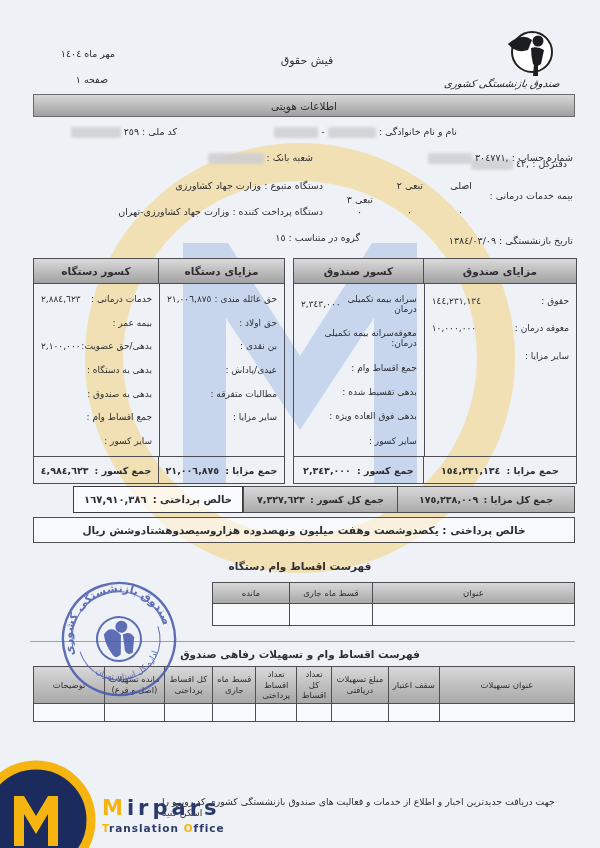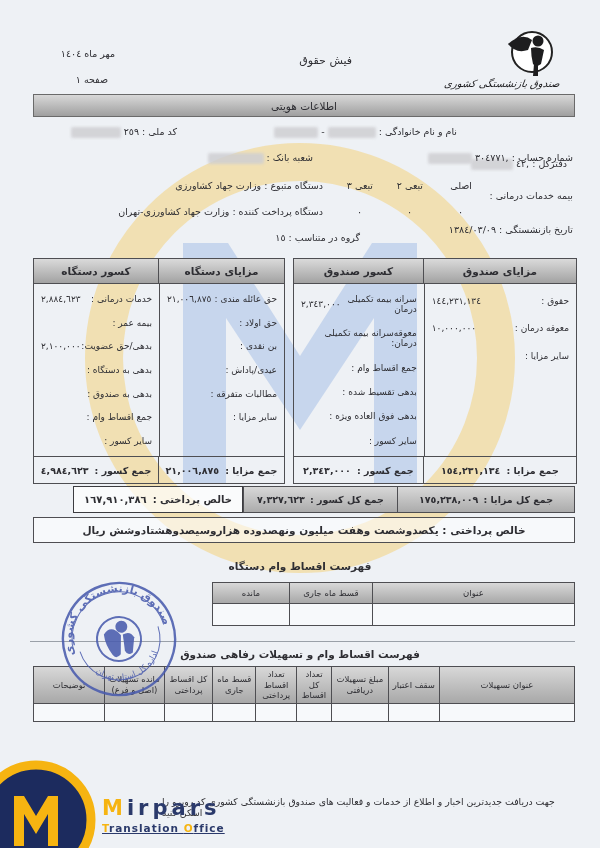--- a/index.html
+++ b/index.html
@@ -37,21 +37,21 @@
 
 <div class="page">
 
   <svg class="abs wm" style="left:78px;top:128px;" width="445" height="445" viewBox="0 0 445 445">
     <circle cx="222" cy="230" r="196" fill="none" stroke="rgba(246,198,70,0.38)" stroke-width="38"></circle>
     <polygon fill="rgba(173,197,231,0.6)" points="105,355 105,115 150,115 222,228 294,115 339,115 339,355 296,355 296,190 222,302 148,190 148,355"></polygon>
   </svg>
 
   <div class="abs sm" style="right:485px;left:auto;top:48px;direction:rtl;">مهر ماه ١٤٠٤</div>
   <div class="abs sm" style="right:492px;top:74px;">صفحه ١</div>
-  <div class="abs" style="left:262px;top:54px;width:90px;text-align:right;font-size:11px;">فیش حقوق</div>
+  <div class="abs" style="left:262px;top:54px;width:90px;text-align:center;font-size:11px;">فیش حقوق</div>
 
   <div class="abs" style="left:498px;top:30px;width:62px;height:48px;">
     <svg width="62" height="48" viewBox="0 0 62 48">
       <circle cx="34" cy="22" r="20" fill="#fff" stroke="#222" stroke-width="2"></circle>
       <path d="M10,14 Q24,2 34,10 L30,20 Q18,24 10,14 Z" fill="#1d1d1f"></path>
       <circle cx="40" cy="11" r="5.5" fill="#1d1d1f"></circle>
       <path d="M33,18 Q40,16 46,20 L43,34 Q38,38 35,34 Q33,26 33,18 Z" fill="#1d1d1f"></path>
       <path d="M36,34 L35,46 L40,46 L40,34 Z" fill="#1d1d1f"></path>
     </svg>
   </div>
@@ -86,35 +86,35 @@
       <span class="redact" style="width:44px;"></span>
     </div>
     <div class="abs sm" style="right:262px;top:32px;">
       <span>شعبه بانک :</span>
       <span class="redact" style="width:56px;"></span>
     </div>
 
     <div class="abs sm" style="right:2px;top:70px;">بیمه خدمات درمانی :</div>
     <div class="abs sm" style="right:103px;top:60px;text-align:center;">اصلی</div>
     <div class="abs sm" style="right:152px;top:60px;">تبعی ٢</div>
-    <div class="abs sm" style="right:202px;top:60px;">تبعی ٣</div>
+    <div class="abs sm" style="right:202px;top:74px;">تبعی ٣</div>
     <div class="abs sm" style="right:252px;top:60px;">
       <span>دستگاه متبوع :</span>
       <span>وزارت جهاد کشاورزی</span>
     </div>
 
     <div class="abs sm num" style="right:112px;top:86px;">٠</div>
     <div class="abs sm num" style="right:163px;top:86px;">٠</div>
     <div class="abs sm num" style="right:213px;top:86px;">٠</div>
     <div class="abs sm" style="right:252px;top:86px;">
       <span>دستگاه پرداخت کننده :</span>
       <span>وزارت جهاد کشاورزی-تهران</span>
     </div>
 
-    <div class="abs sm" style="right:2px;top:104px;">
+    <div class="abs sm" style="right:2px;top:115px;">
       <span>تاریخ بازنشستگی :</span>
       <span class="num">١٣٨٤/٠٣/٠٩</span>
     </div>
     <div class="abs sm" style="right:215px;top:112px;text-align:center;">
       <span>گروه در متناسب :</span>
       <span class="num">١٥</span>
     </div>
   </div>
 
   <div class="abs paytable" style="left:293px;top:258px;width:282px;">
@@ -384,19 +384,19 @@
   <div class="abs" style="right:28px;top:796px;width:410px;text-align:left;font-size:9.3px;color:#2f2f33;">جهت دریافت جدیدترین اخبار و اطلاع از خدمات و فعالیت های صندوق بازنشستگی کشوری کد روبرو را اسکن کنید</div>
 
   <svg class="abs" style="left:-26px;top:758px;" width="124" height="124" viewBox="0 0 124 124">
     <circle cx="62" cy="62" r="55" fill="#1c2b5e" stroke="#f6b411" stroke-width="9"></circle>
     <polygon fill="#f6b411" points="40,88 40,38 50,38 62,58 74,38 84,38 84,88 74,88 74,56 62,76 50,56 50,88"></polygon>
   </svg>
   <div class="abs" style="left:102px;top:798px;direction:ltr;">
     <div style="font-size:21px;letter-spacing:4px;font-weight:600;color:#2b3a6b;line-height:1;">
       <span style="color:#f6b411;">M</span><span>irpars</span>
     </div>
-    <div style="font-size:10.5px;font-weight:bold;color:#2b3a6b;letter-spacing:1px;margin-top:3px;text-decoration:underline;">
+    <div style="font-size:10.5px;font-weight:bold;color:#2b3a6b;letter-spacing:1px;margin-top:3px;">
       <span style="color:#f6b411;">T</span><span>ranslation</span>
       <span style="color:#f6b411;">O</span><span>ffice</span>
     </div>
   </div>
 
 </div>
 
 </body></html>

